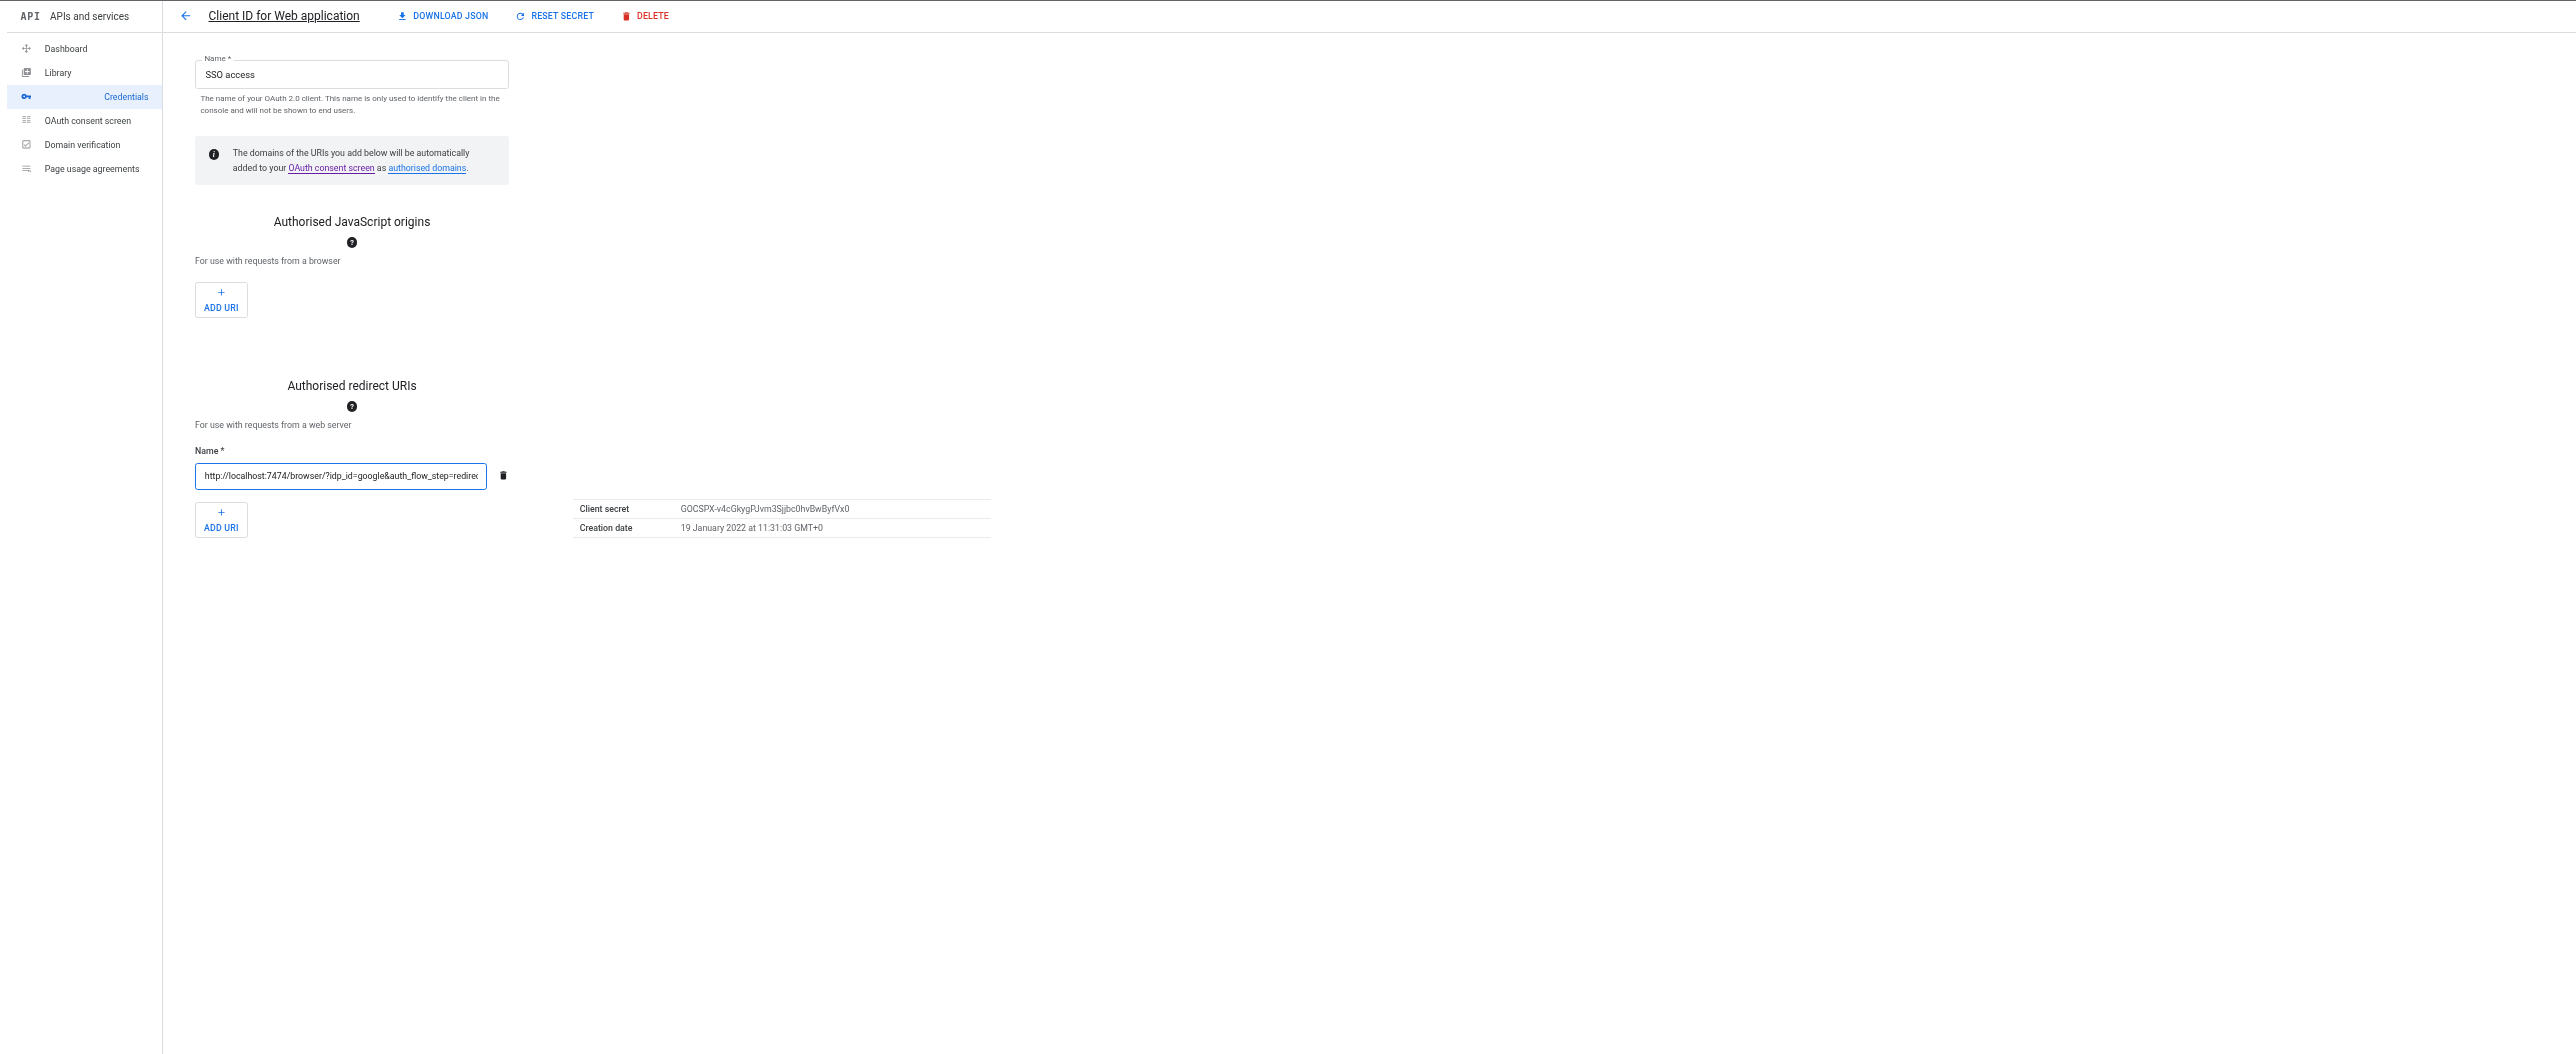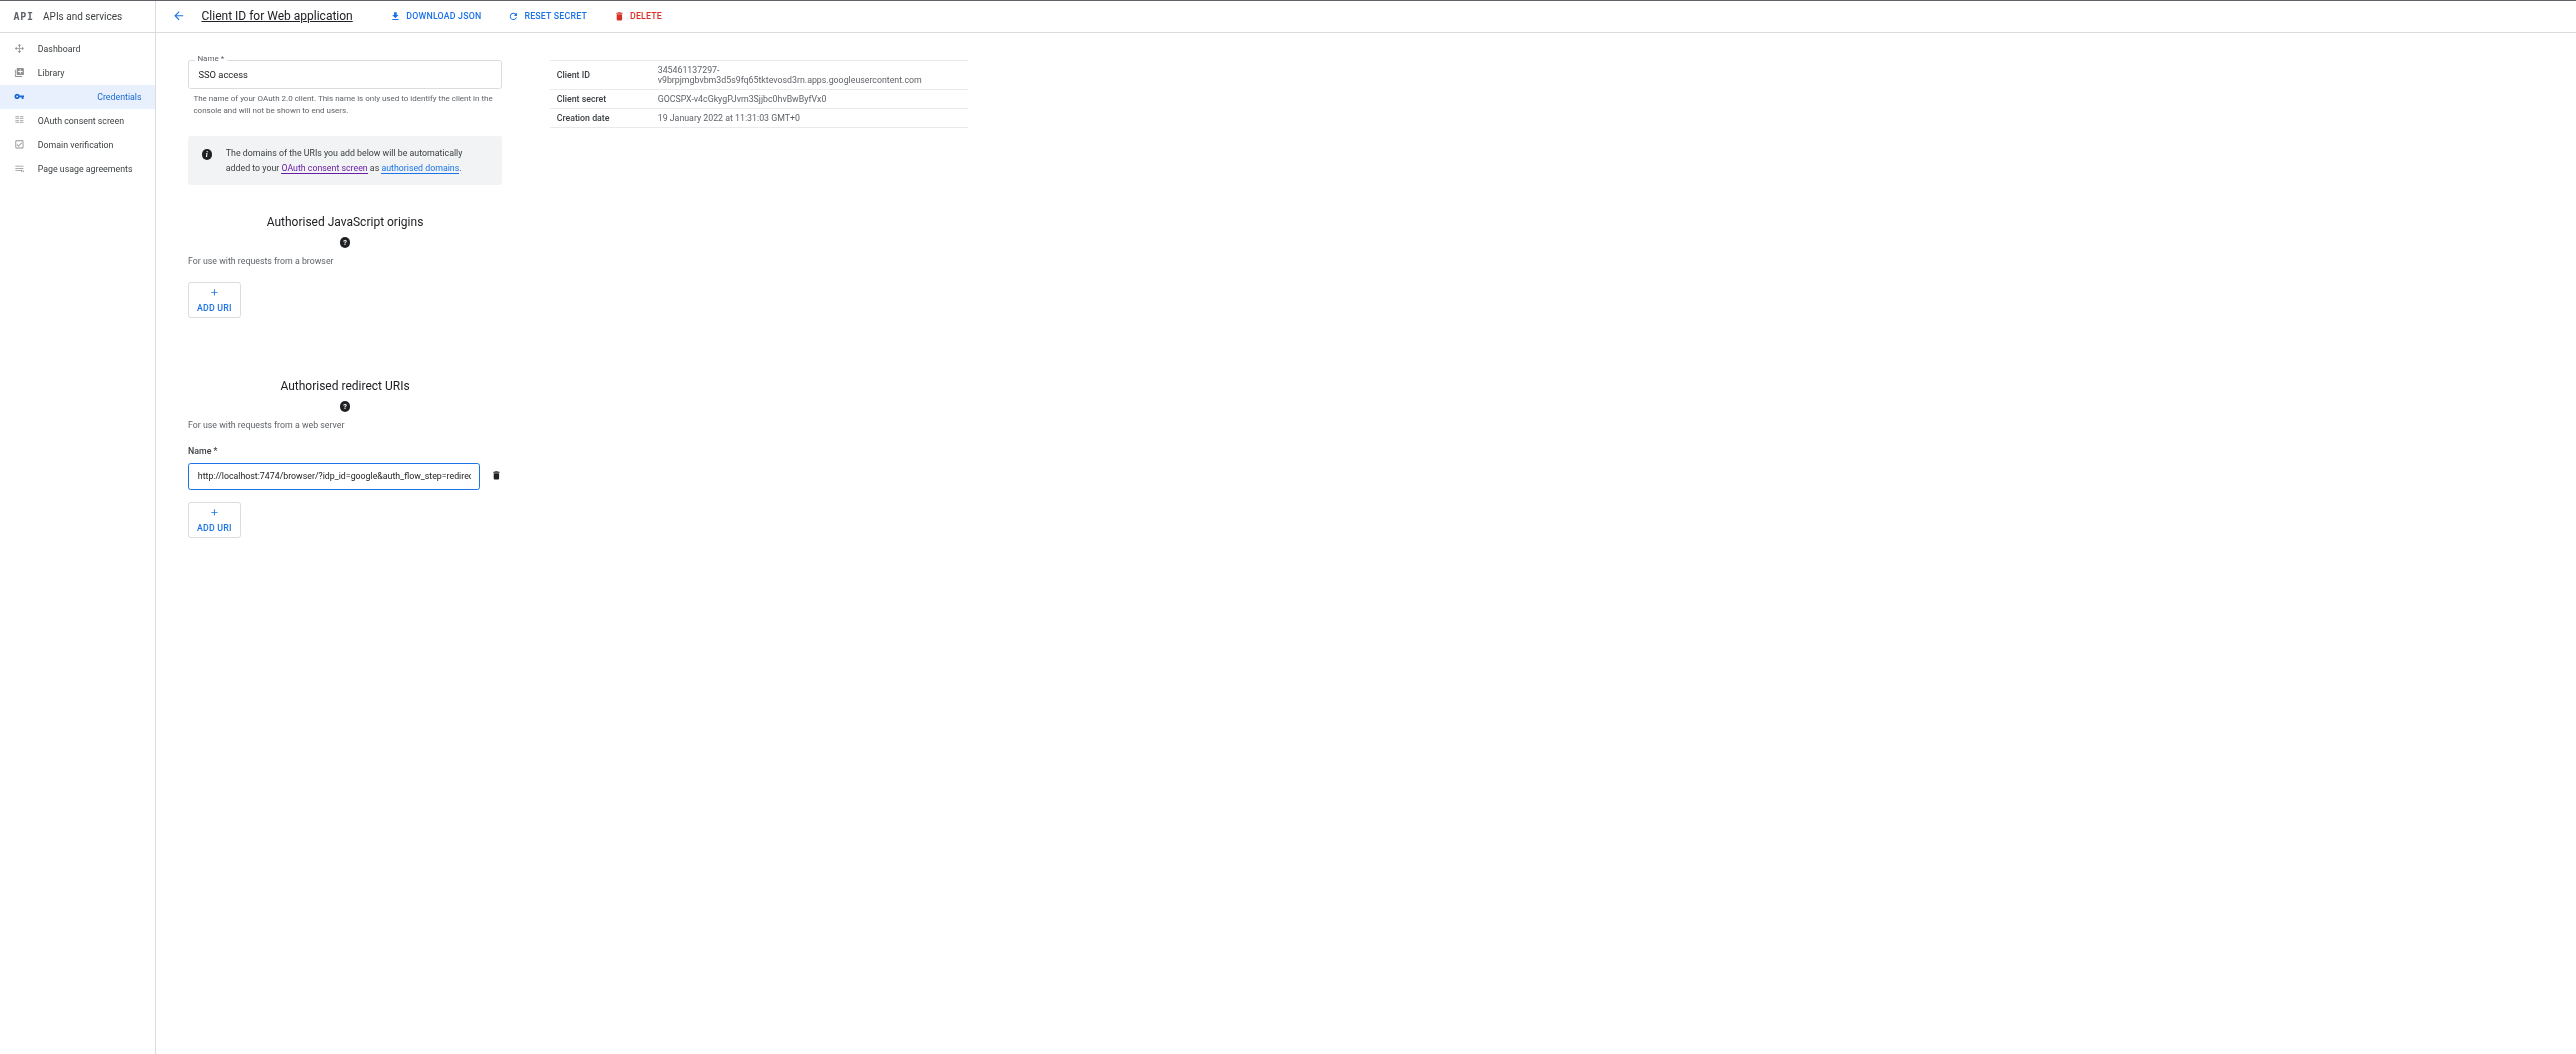--- a/index.html
+++ b/index.html
@@ -14,20 +14,21 @@
       font-size: 8.8px;
     }
     .top-border {
       height: 0.7px;
       background: #5f6368;
       width: 100%;
     }
     .container {
       display: flex;
       height: calc(100vh - 0.7px);
+      padding-left: 7px;
     }
     .sidebar {
       width: 156px;
       border-right: 0.7px solid #dadce0;
       flex-shrink: 0;
     }
     .sidebar-header {
       display: flex;
       align-items: center;
       padding: 0 13.5px;
@@ -116,22 +117,22 @@
     }
     .header-action.danger {
       color: #d93025;
     }
     .header-action svg {
       fill: currentColor;
     }
     .content {
       display: flex;
       padding: 27px 32px;
-      gap: 48px;
-      align-items: flex-start;
+      gap: 64px;
+      align-items: flex-end;
     }
     .left-col {
       width: 314px;
     }
     .right-col {
       flex: 1;
       max-width: 418px;
     }
     .field-wrapper {
       position: relative;
@@ -443,24 +444,20 @@
                 <path d="M19 13h-6v6h-2v-6H5v-2h6V5h2v6h6v2z"></path>
               </svg>
             <span>ADD URI</span>
           </button>
         </div>
       </div>
 
       <div class="right-col">
         <table class="info-table">
           <tbody>
-              <tr>
-            <td class="label">Client ID</td>
-            <td class="value">345461137297-v9brpjmgbvbm3d5s9fq65tktevosd3rn.apps.googleusercontent.com</td>
-          </tr>
           <tr>
             <td class="label">Client secret</td>
             <td class="value">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</td>
           </tr>
           <tr>
             <td class="label">Creation date</td>
             <td class="value">19 January 2022 at 11:31:03 GMT+0</td>
           </tr>
         </tbody>
           </table>

